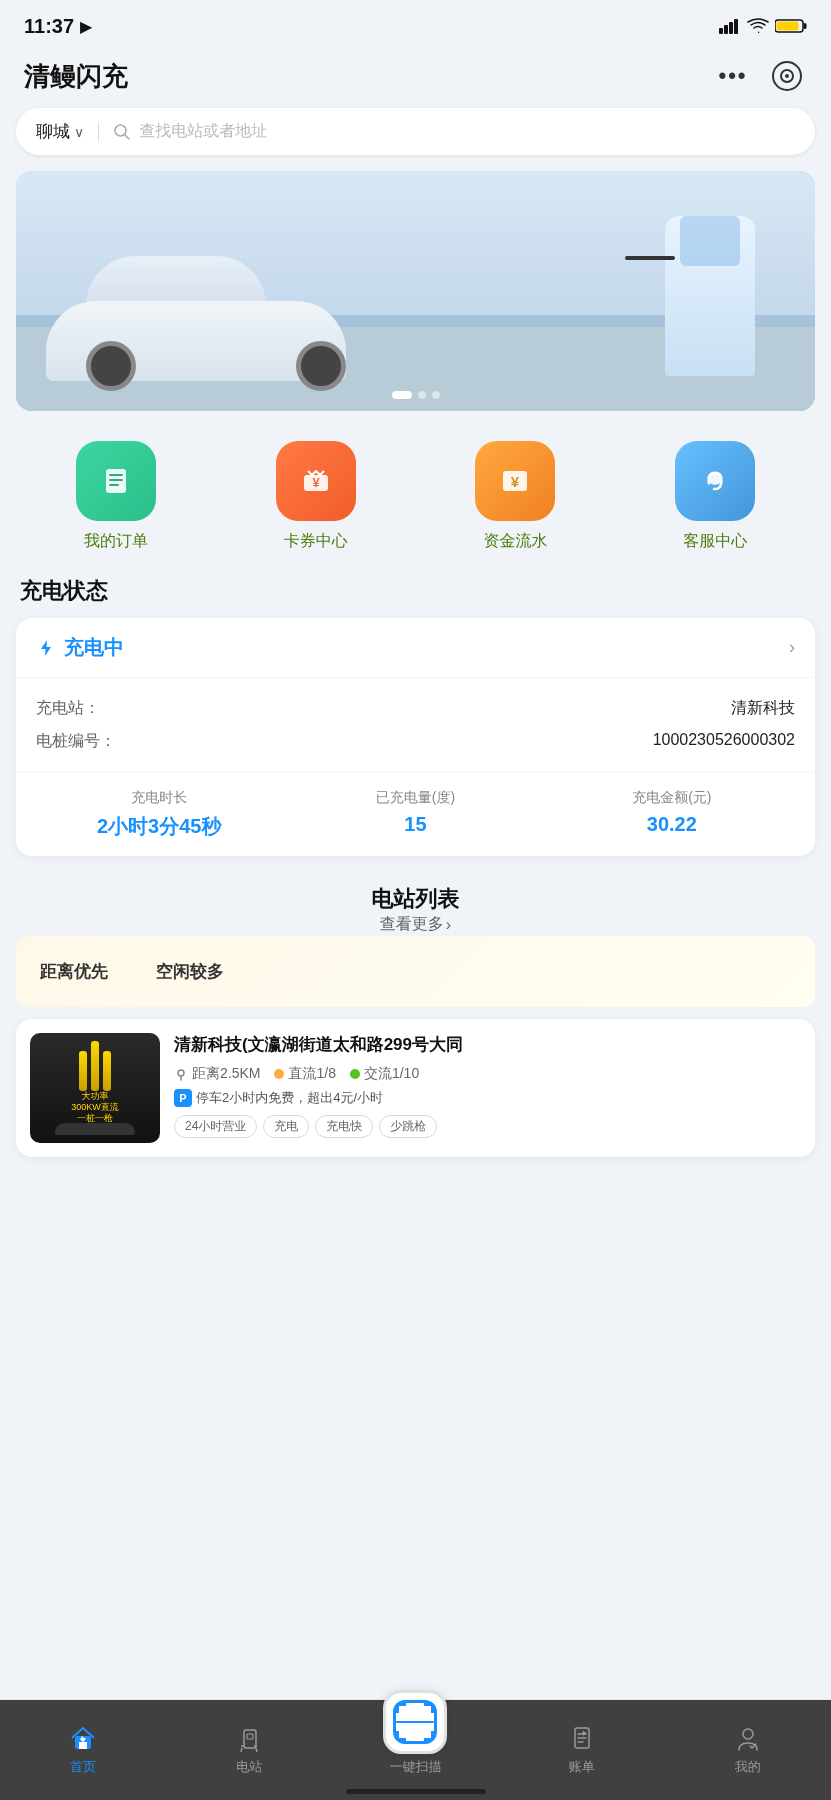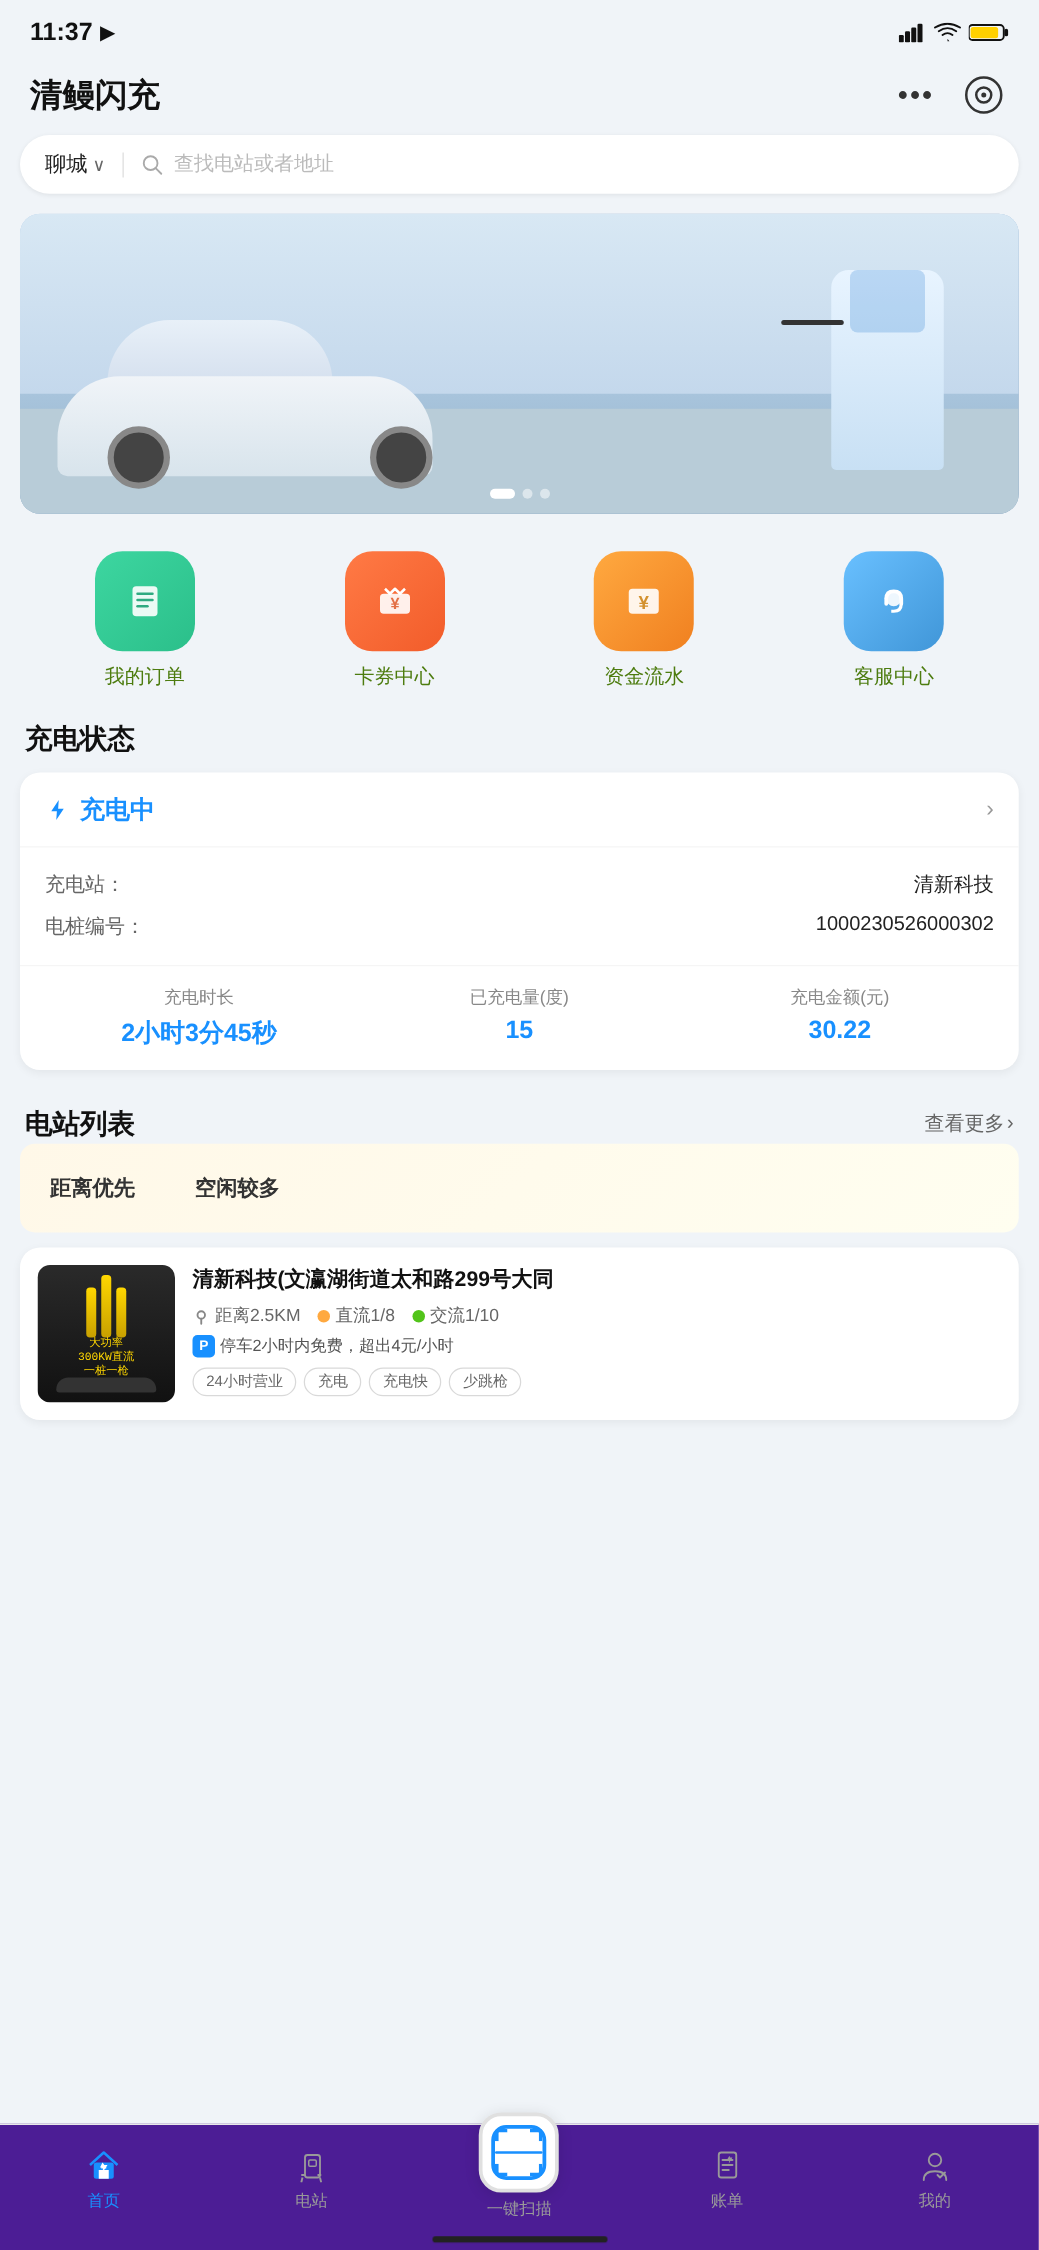--- a/index.html
+++ b/index.html
@@ -225,20 +225,21 @@
       color: #888;
       text-align: center;
     }
     .stat-value {
       font-size: 20px;
       font-weight: 600;
       color: #1890ff;
     }
     .station-list-header {
       padding: 8px 20px 1px;
+      flex-direction: column;
     }
     .filter-tabs {
       display: flex;
       gap: 0;
       margin: 0 16px 12px;
       background: linear-gradient(135deg, #fff8e8 0%, #fffef0 100%);
       border-radius: 12px;
       overflow: hidden;
     }
     .filter-tab {
@@ -257,31 +258,30 @@
       border-radius: 16px;
       overflow: hidden;
       box-shadow: 0 2px 8px rgba(0,0,0,0.06);
     }
     .station-card-inner {
       display: flex;
       gap: 14px;
       padding: 14px;
     }
     .station-image {
-      width: 110px;
+      width: 130px;
       height: 110px;
       border-radius: 10px;
       background: linear-gradient(135deg, #2a2a2a 0%, #1a1a1a 100%);
       flex-shrink: 0;
       overflow: hidden;
       display: flex;
       flex-direction: column;
       align-items: center;
       position: relative;
-      font-family: Liberation Mono, monospace;
     }
     .station-info {
       flex: 1;
     }
     .station-name {
       font-size: 17px;
       font-weight: 600;
       color: #111;
       line-height: 1.4;
       margin-bottom: 8px;
@@ -335,25 +335,25 @@
       border-radius: 20px;
       padding: 2px 10px;
       font-size: 12px;
       color: #666;
     }
     .bottom-nav {
       position: fixed;
       bottom: 0;
       left: 0;
       width: 831px;
-      background: #4c1d95;
+      background: #404040;
       border-top: 1px solid #e8e8e8;
       display: flex;
       justify-content: space-around;
-      align-items: center;
+      align-items: flex-end;
       padding: 10px 0 24px;
       z-index: 100;
     }
     .nav-item {
       display: flex;
       flex-direction: column;
       align-items: center;
       gap: 4px;
       cursor: pointer;
       min-width: 80px;

